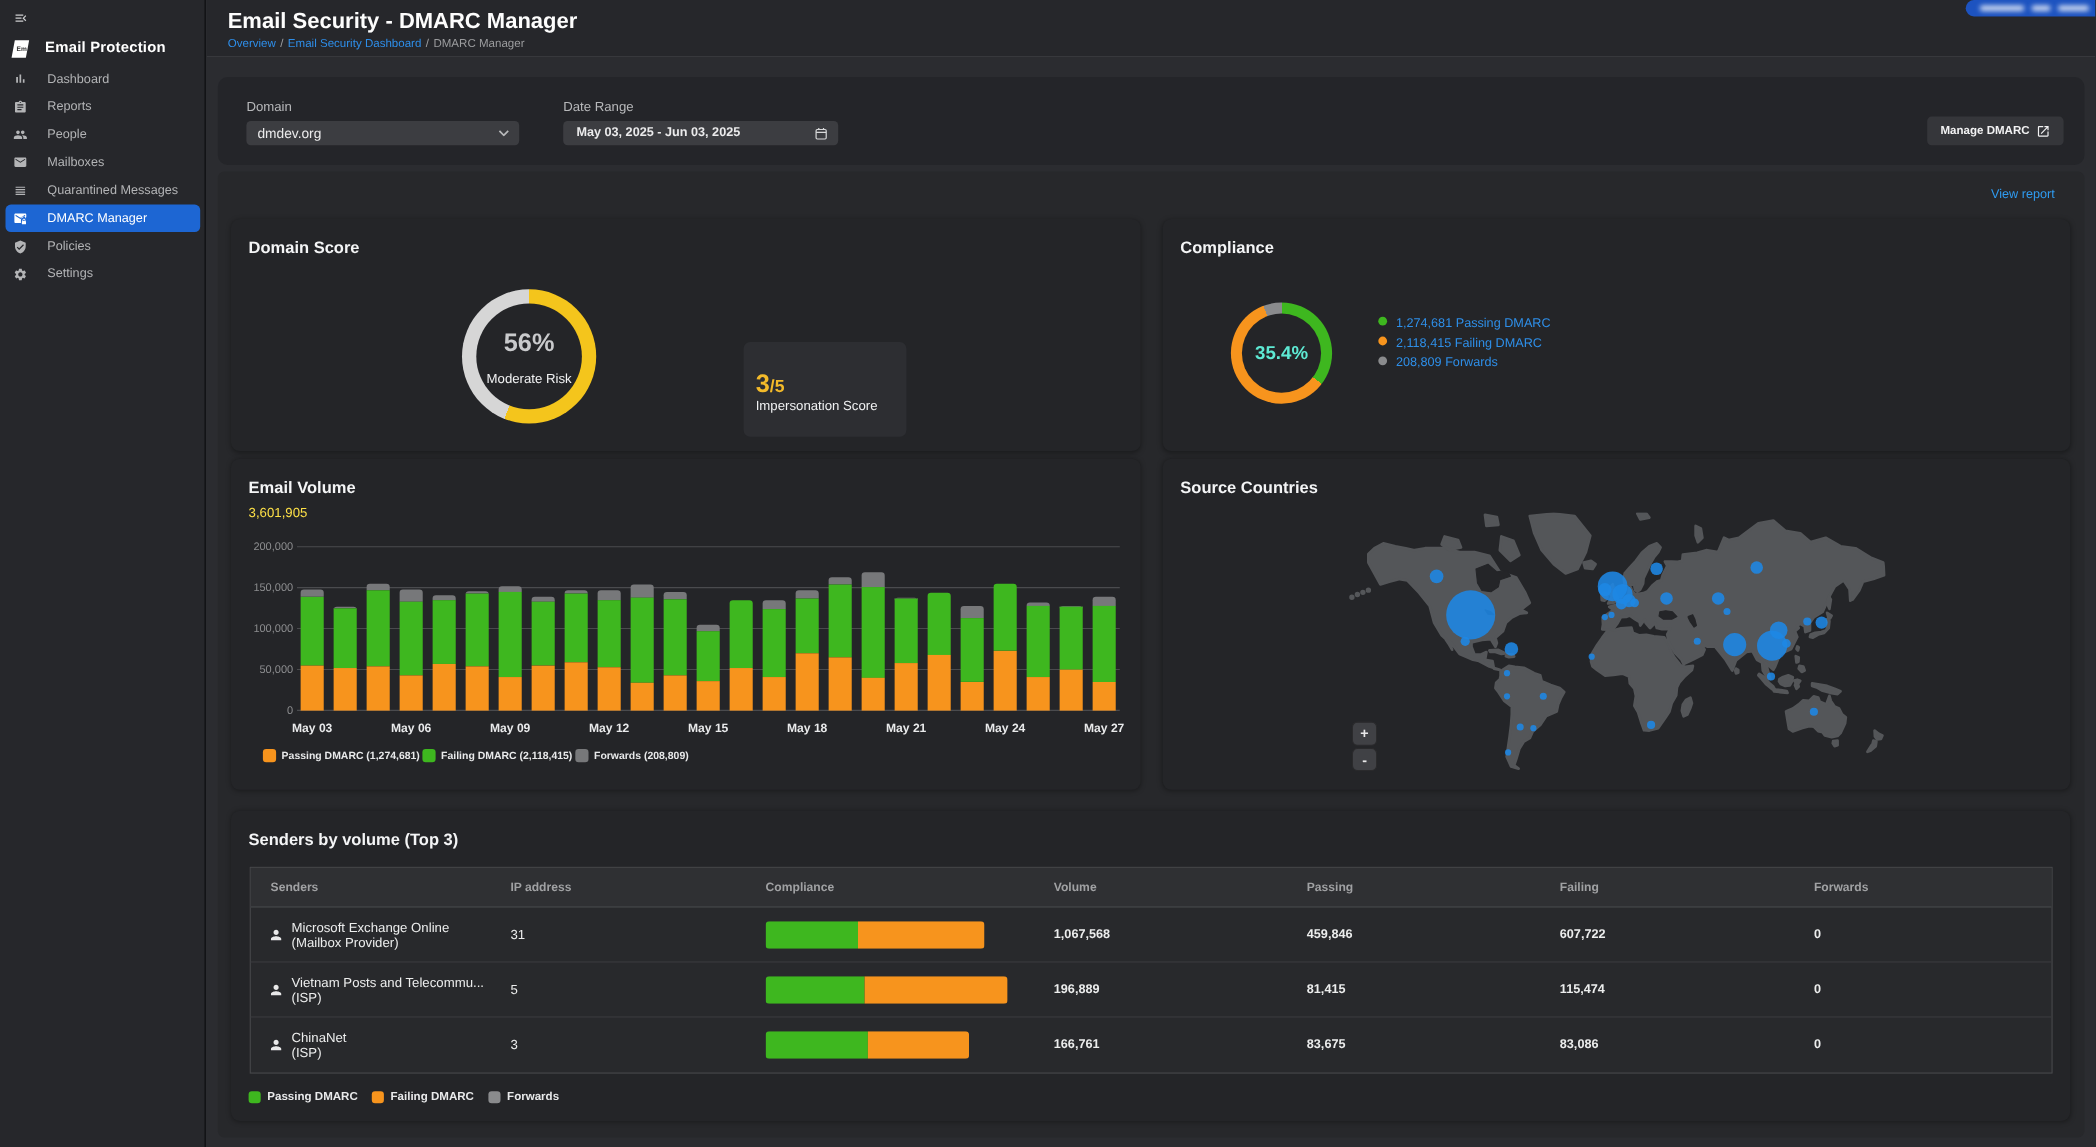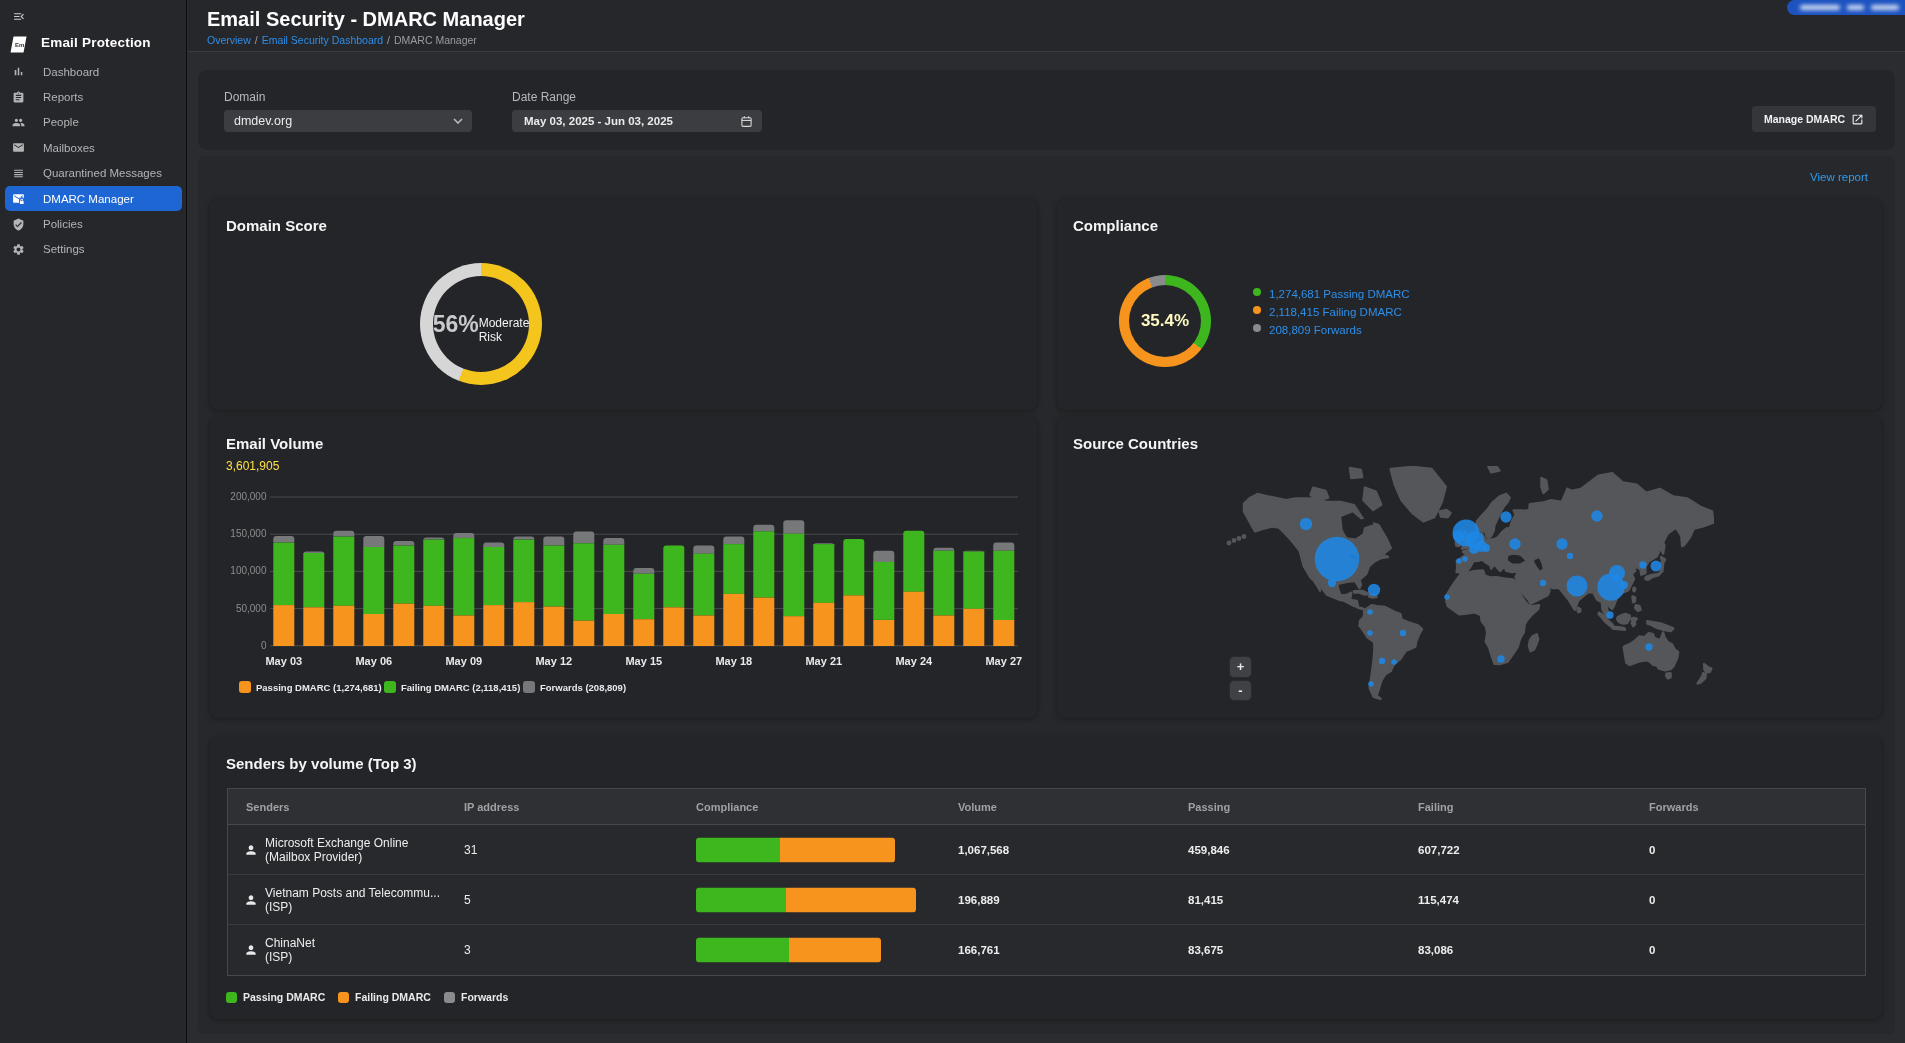--- a/index.html
+++ b/index.html
@@ -35,28 +35,28 @@
 .panel{position:absolute;left:10px;top:156px;width:1697px;height:878px;background:#27282b;border-radius:6px}
 .viewreport{position:absolute;right:27px;top:15px;font-size:11.5px;color:#2f9bf0}
 .card{position:absolute;background:#242528;border-radius:8px;box-shadow:0 1px 5px rgba(0,0,0,.35)}
 .card h2{position:absolute;left:16px;top:18px;font-size:15px;font-weight:bold;color:#f4f5f6}
 #cardDS{left:12px;top:43px;width:827px;height:211px}
 #cardCO{left:859px;top:43px;width:825px;height:211px}
 #cardEV{left:12px;top:261px;width:827px;height:301px}
 #cardSC{left:859px;top:261px;width:825px;height:301px}
 #cardSE{left:12px;top:581px;width:1672px;height:282px}
 .donut{position:absolute;border-radius:50%}
-.donut .hole{position:absolute;background:#242528;border-radius:50%;display:flex;flex-direction:row;align-items:center;justify-content:center}
+.donut .hole{position:absolute;background:#242528;border-radius:50%;display:flex;flex-direction:column;align-items:center;justify-content:center}
 #donutDS{left:210px;top:64px;width:122px;height:122px;background:conic-gradient(#f4c51c 0deg 201.6deg,#d6d6d6 201.6deg 360deg)}
 #donutDS .hole{inset:13px}
 #donutDS .pct{font-size:23px;font-weight:bold;color:#c9cacc}
 #donutDS .sub{font-size:12px;color:#f2f3f4;margin-top:12px}
 #donutCO{left:62px;top:76px;width:92px;height:92px;background:conic-gradient(#3eb71f 0deg 127.4deg,#f7941d 127.4deg 339.1deg,#8a8b8d 339.1deg 360deg)}
 #donutCO .hole{inset:10px}
-#donutCO .pct{font-size:17px;font-weight:bold;color:#fef9c3}
+#donutCO .pct{font-size:17px;font-weight:bold;color:#5eead4}
 .imp{position:absolute;left:466px;top:112px;width:148px;height:86px;background:#2d2e32;border-radius:6px}
 .imp .score{position:absolute;left:11px;top:24px;color:#f3ba2a}
 .imp .score b{font-size:23px;font-weight:bold}
 .imp .score span{font-size:16px;font-weight:bold}
 .imp .lbl{position:absolute;left:11px;top:51px;font-size:12px;color:#f0f1f2}
 .colegend{position:absolute;left:196px;top:89px}
 .colegend .row{display:flex;align-items:flex-start;height:18.1px;font-size:11.5px;color:#2e8fe9}
 .colegend .dot{width:8px;height:8px;border-radius:50%;margin-right:8px}
 .evtotal{position:absolute;left:16px;top:42px;font-size:12px;color:#fde047}
 .volchart{position:absolute;left:0;top:0}
@@ -177,20 +177,24 @@
   </div>
   <div class="panel">
     <div class="viewreport">View report</div>
     <div class="card" id="cardDS">
       <h2>Domain Score</h2>
       <div class="donut" id="donutDS">
           <div class="hole">
             <div class="pct">56%</div>
             <div class="sub">Moderate Risk</div>
           </div>
+        </div>
+      <div class="imp">
+          <div class="score"><b>3</b><span>/5</span></div>
+          <div class="lbl">Impersonation Score</div>
         </div>
     </div>
     <div class="card" id="cardCO">
       <h2>Compliance</h2>
       <div class="donut" id="donutCO">
           <div class="hole">
             <div class="pct">35.4%</div>
           </div>
         </div>
       <div class="colegend">

